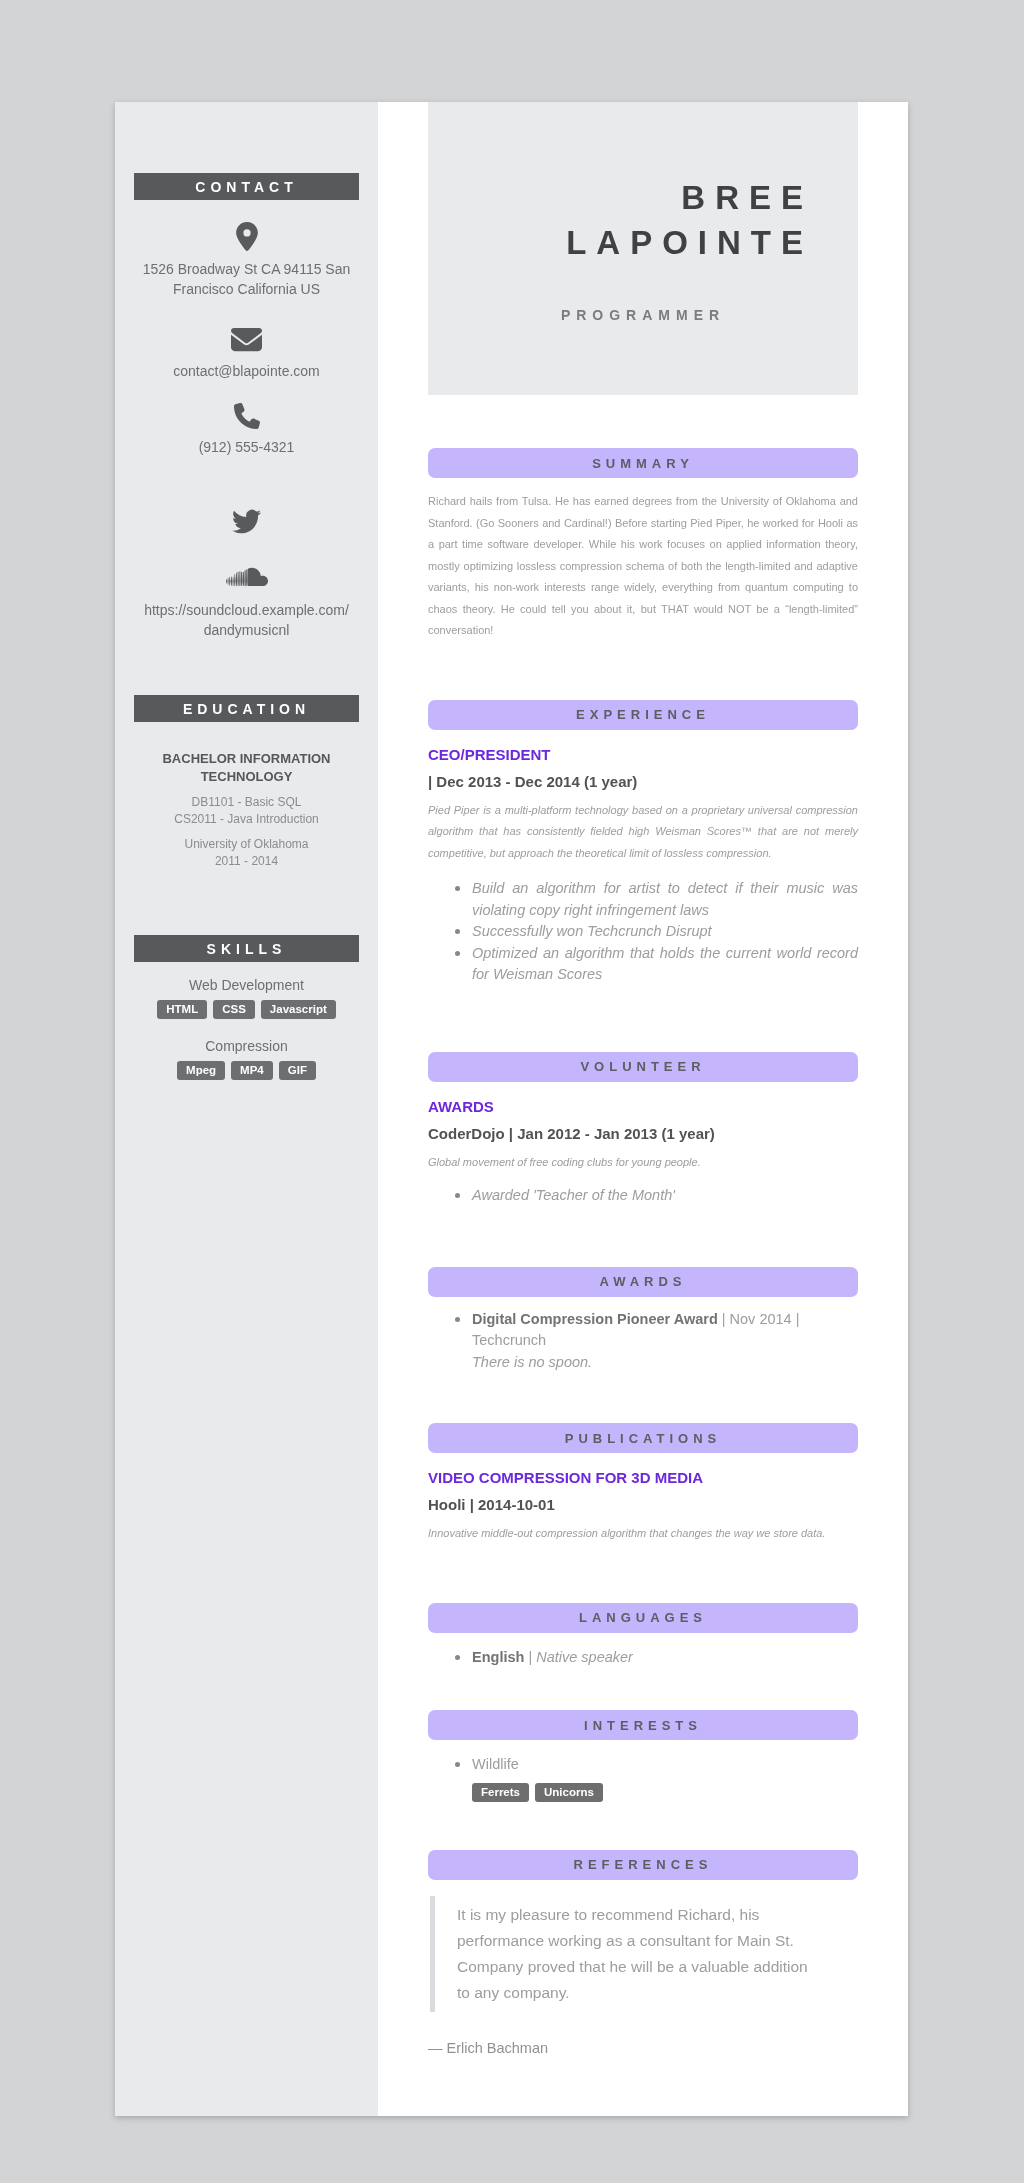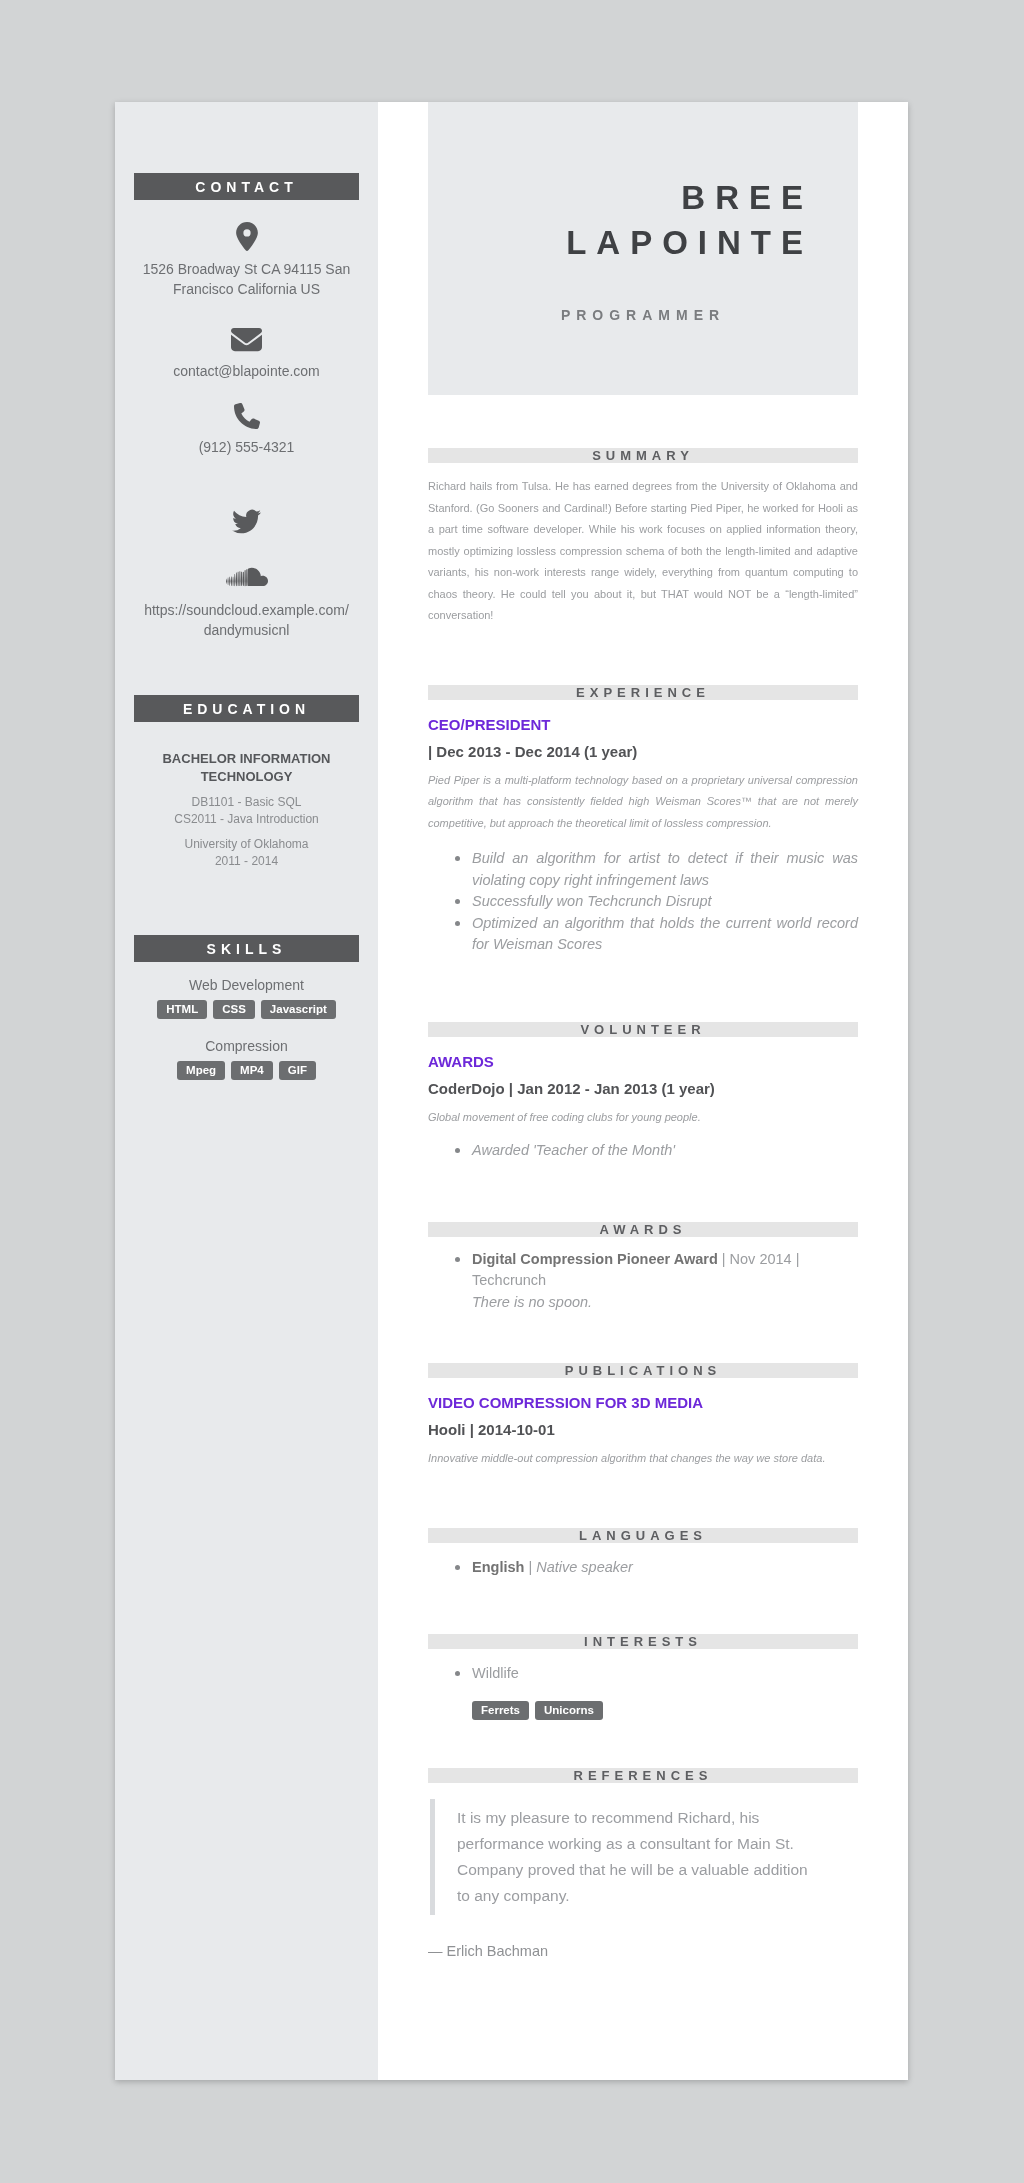--- a/index.html
+++ b/index.html
@@ -20,41 +20,41 @@
   .tagrow{margin-top:6px;}
   .tag{display:inline-block;background:#6c6e70;color:#fff;font-size:11.5px;font-weight:bold;
        padding:3px 9px;border-radius:3px;margin:0 3px 4px;line-height:13px;}
   
   .main{flex:1;padding:0 50px 60px;box-sizing:border-box;background:#fff;}
   .hdrbox{height:293px;background:#e8eaec;display:flex;flex-direction:column;align-items:center;
           justify-content:center;margin-bottom:53px;}
   .name{font-size:33px;font-weight:bold;color:#3f4144;letter-spacing:10px;line-height:45px;
         text-align:right;max-width:340px;margin:0;}
   .persontitle{margin-top:42px;font-size:14px;font-weight:600;color:#7a7c7f;letter-spacing:6px;}
-  .secbar{height:15px;background:#e5e5e5;display:flex;align-items:center;justify-content:center;
-          font-size:13px;font-weight:bold;letter-spacing:5px;color:#5d5e61;}
+  .secbar{height:30px;background:#c4b5fd;display:flex;align-items:center;justify-content:center;
+          font-size:13px;font-weight:bold;letter-spacing:5px;color:#5d5e61;border-radius:7px;}
   .itemtitle{font-size:15px;font-weight:bold;color:#6d28d9;line-height:22px;margin:14px 0 0;}
   .subhead{font-size:15px;font-weight:bold;color:#515255;line-height:22px;margin:5px 0 0;}
   .body{font-size:11px;color:#9b9da0;line-height:21.5px;margin:13px 0 0;}
   .desc{margin-top:7px;}
   .just{text-align:justify;}
   .em{font-style:italic;}
   ul.dots{list-style:none;margin:14px 0 0;padding:0 0 0 44px;}
   ul.dots li{position:relative;font-size:14.5px;line-height:21.5px;color:#9b9da0;}
   ul.dots.itemized li{font-style:italic;text-align:justify;}
   ul.dots li::before{content:"";position:absolute;left:-17px;top:8px;width:5px;height:5px;
                      border-radius:50%;background:#85878a;}
   .b-dark{font-weight:bold;color:#737373;font-style:normal;}
   .gray{color:#9b9da0;}
   .sec-summary{margin-bottom:58px;}
   .sec-experience{margin-bottom:66px;}
   .sec-volunteer{margin-bottom:60px;}
   .sec-awards{margin-bottom:50px;}
   .sec-publications{margin-bottom:58px;}
-  .sec-languages{margin-bottom:56px;}
+  .sec-languages{margin-bottom:42px;}
   .sec-interests{margin-bottom:44px;}
   blockquote{border-left:5px solid #d9dbde;margin:16px 0 0 2px;padding:6px 0 6px 22px;
              max-width:365px;font-size:15.5px;line-height:26px;color:#9b9da1;}
   .attribution{margin-top:28px;font-size:14.5px;color:#8f9194;}
   .mt10{margin-top:10px;} .mt22{margin-top:22px;}
   .mt25{margin-top:25px;} .mt50{margin-top:50px;} .mt28{margin-top:28px;} .mt55{margin-top:55px;justify-content:center;}
   .mt65{margin-top:65px;} .mt8{margin-top:8px;} .mt6{margin-top:6px;}
   .urltext{word-break:keep-all;}
 </style>
 </head>
@@ -203,21 +203,21 @@
         </ul>
       </section>
 
       <section class="sec-interests">
         <div class="secbar">
           <span>INTERESTS</span>
         </div>
         <ul class="dots" style="margin-top:14px;">
           <li>
             <div class="gray">Wildlife</div>
-            <div style="margin-top:14px;">
+            <div style="margin-top:5px;">
               <span class="tag" style="margin-left:0;">Ferrets</span><span class="tag">Unicorns</span>
             </div>
           </li>
         </ul>
       </section>
 
       <section>
         <div class="secbar">
           <span>REFERENCES</span>
         </div>

